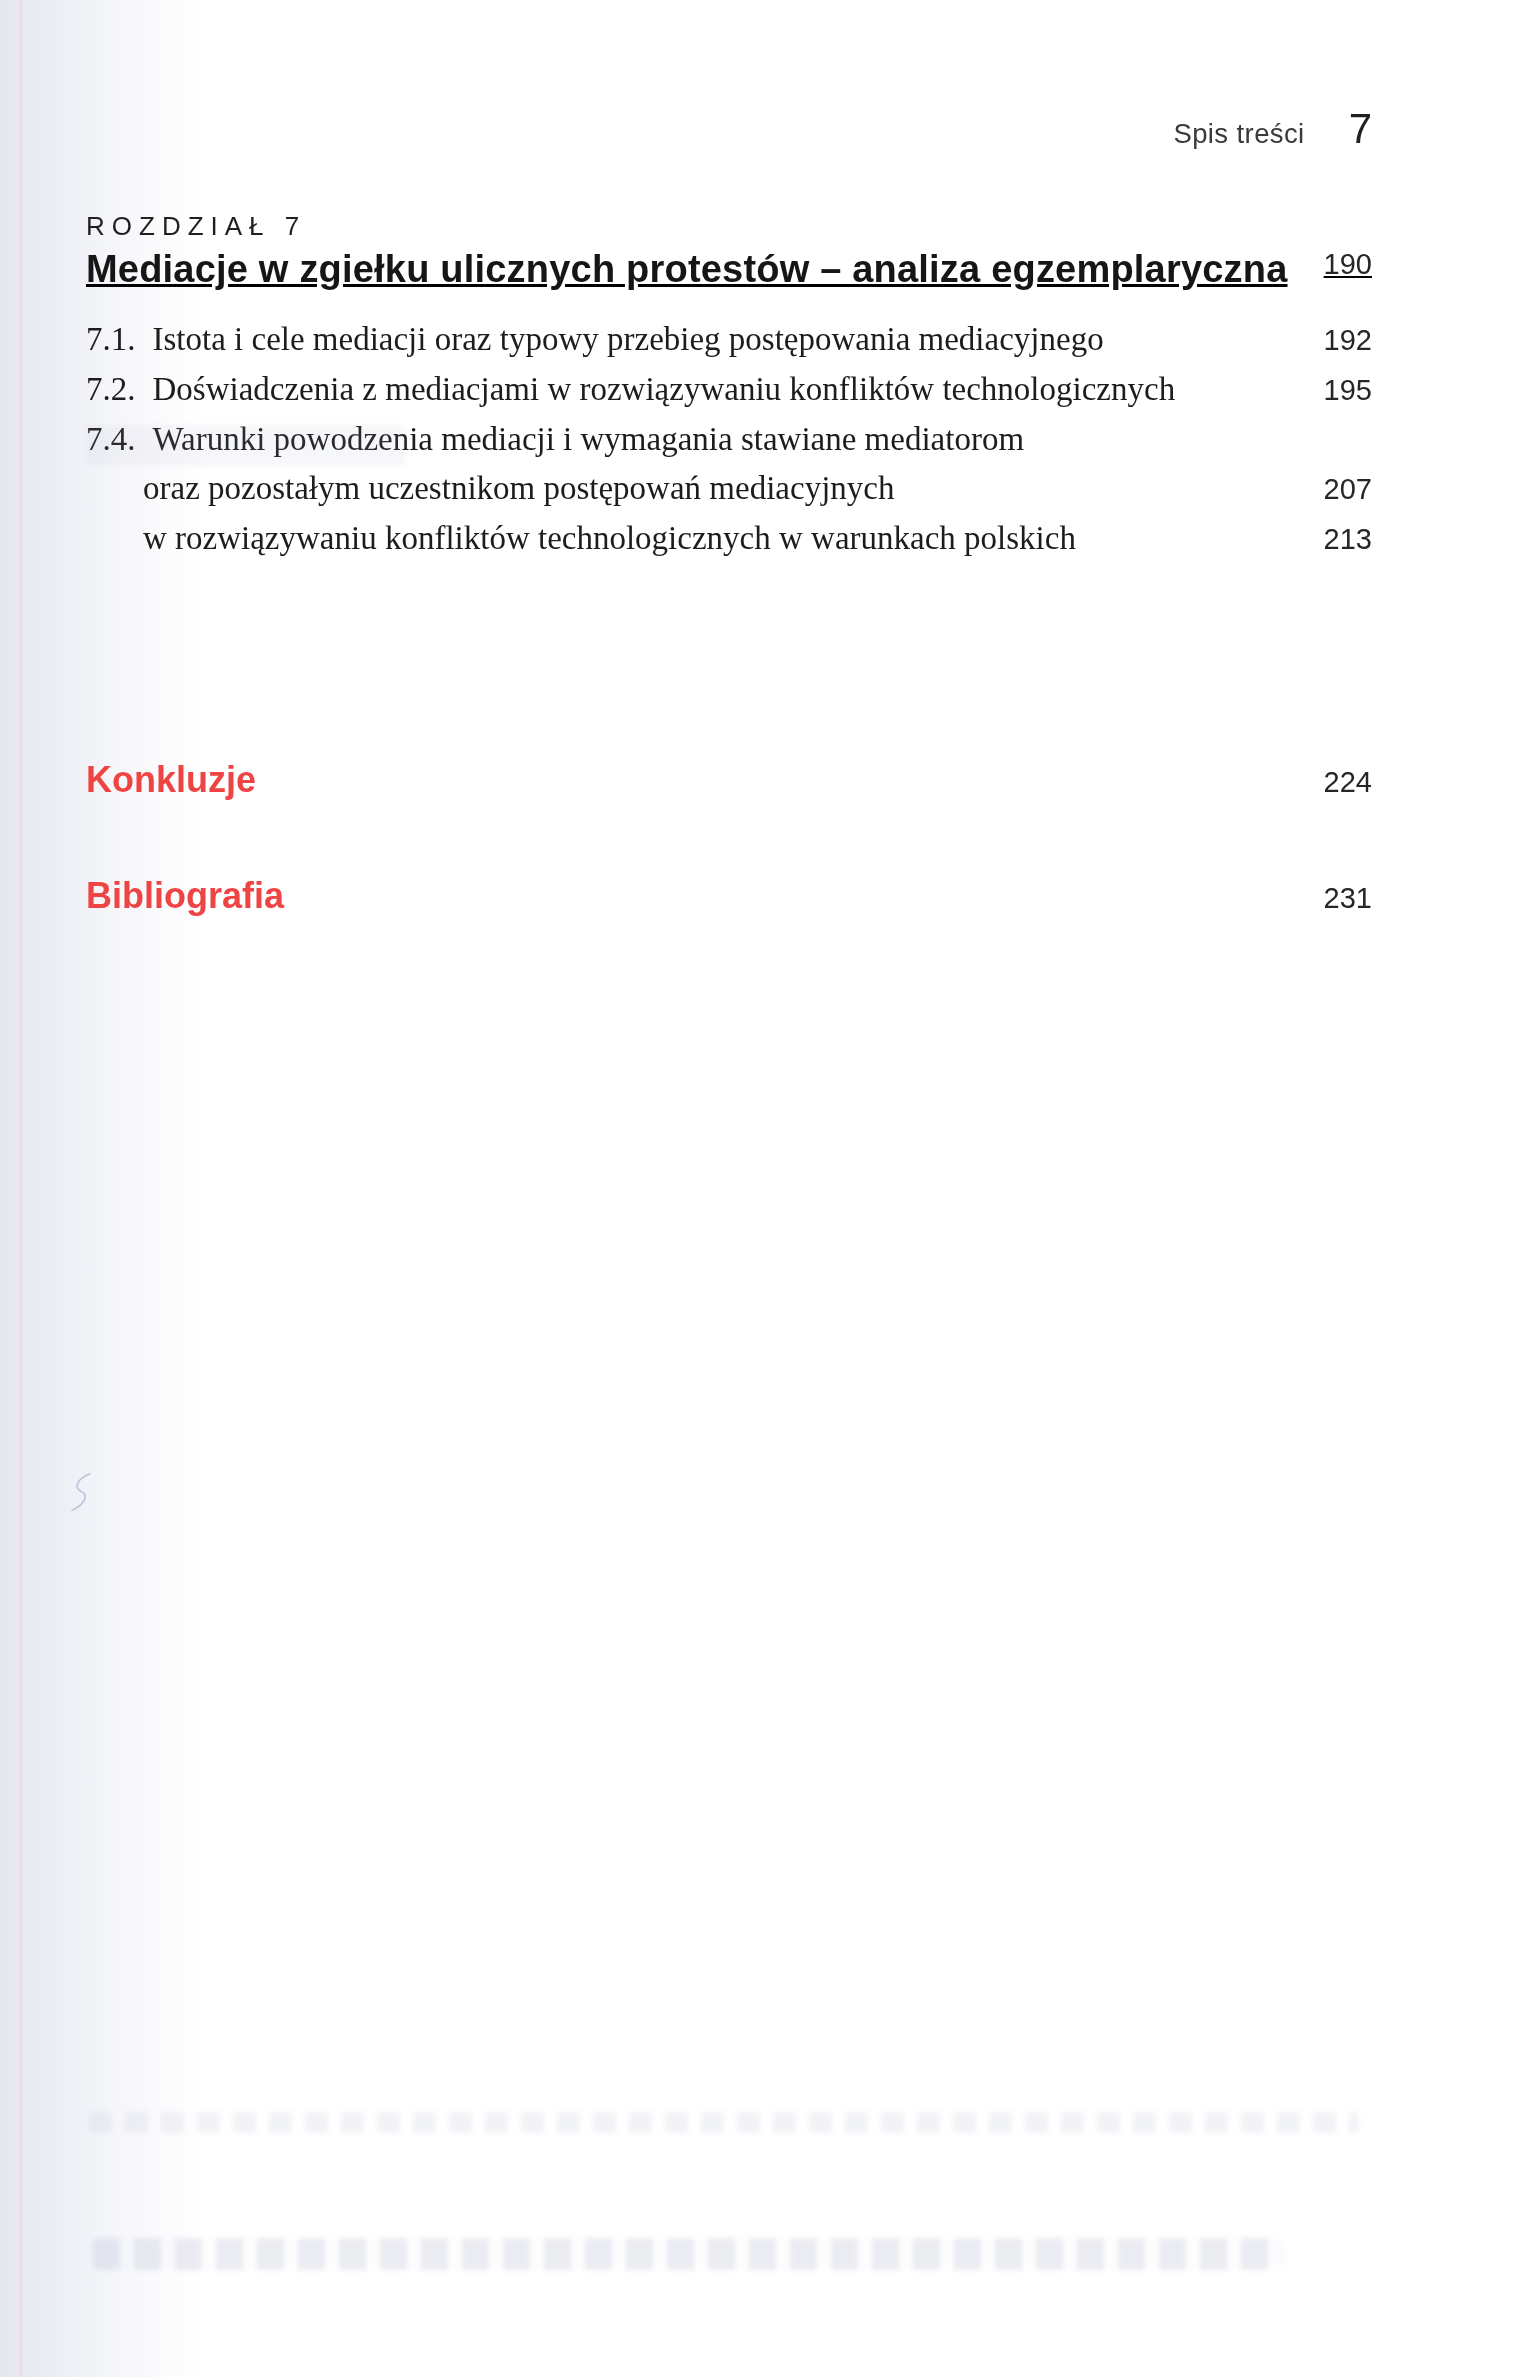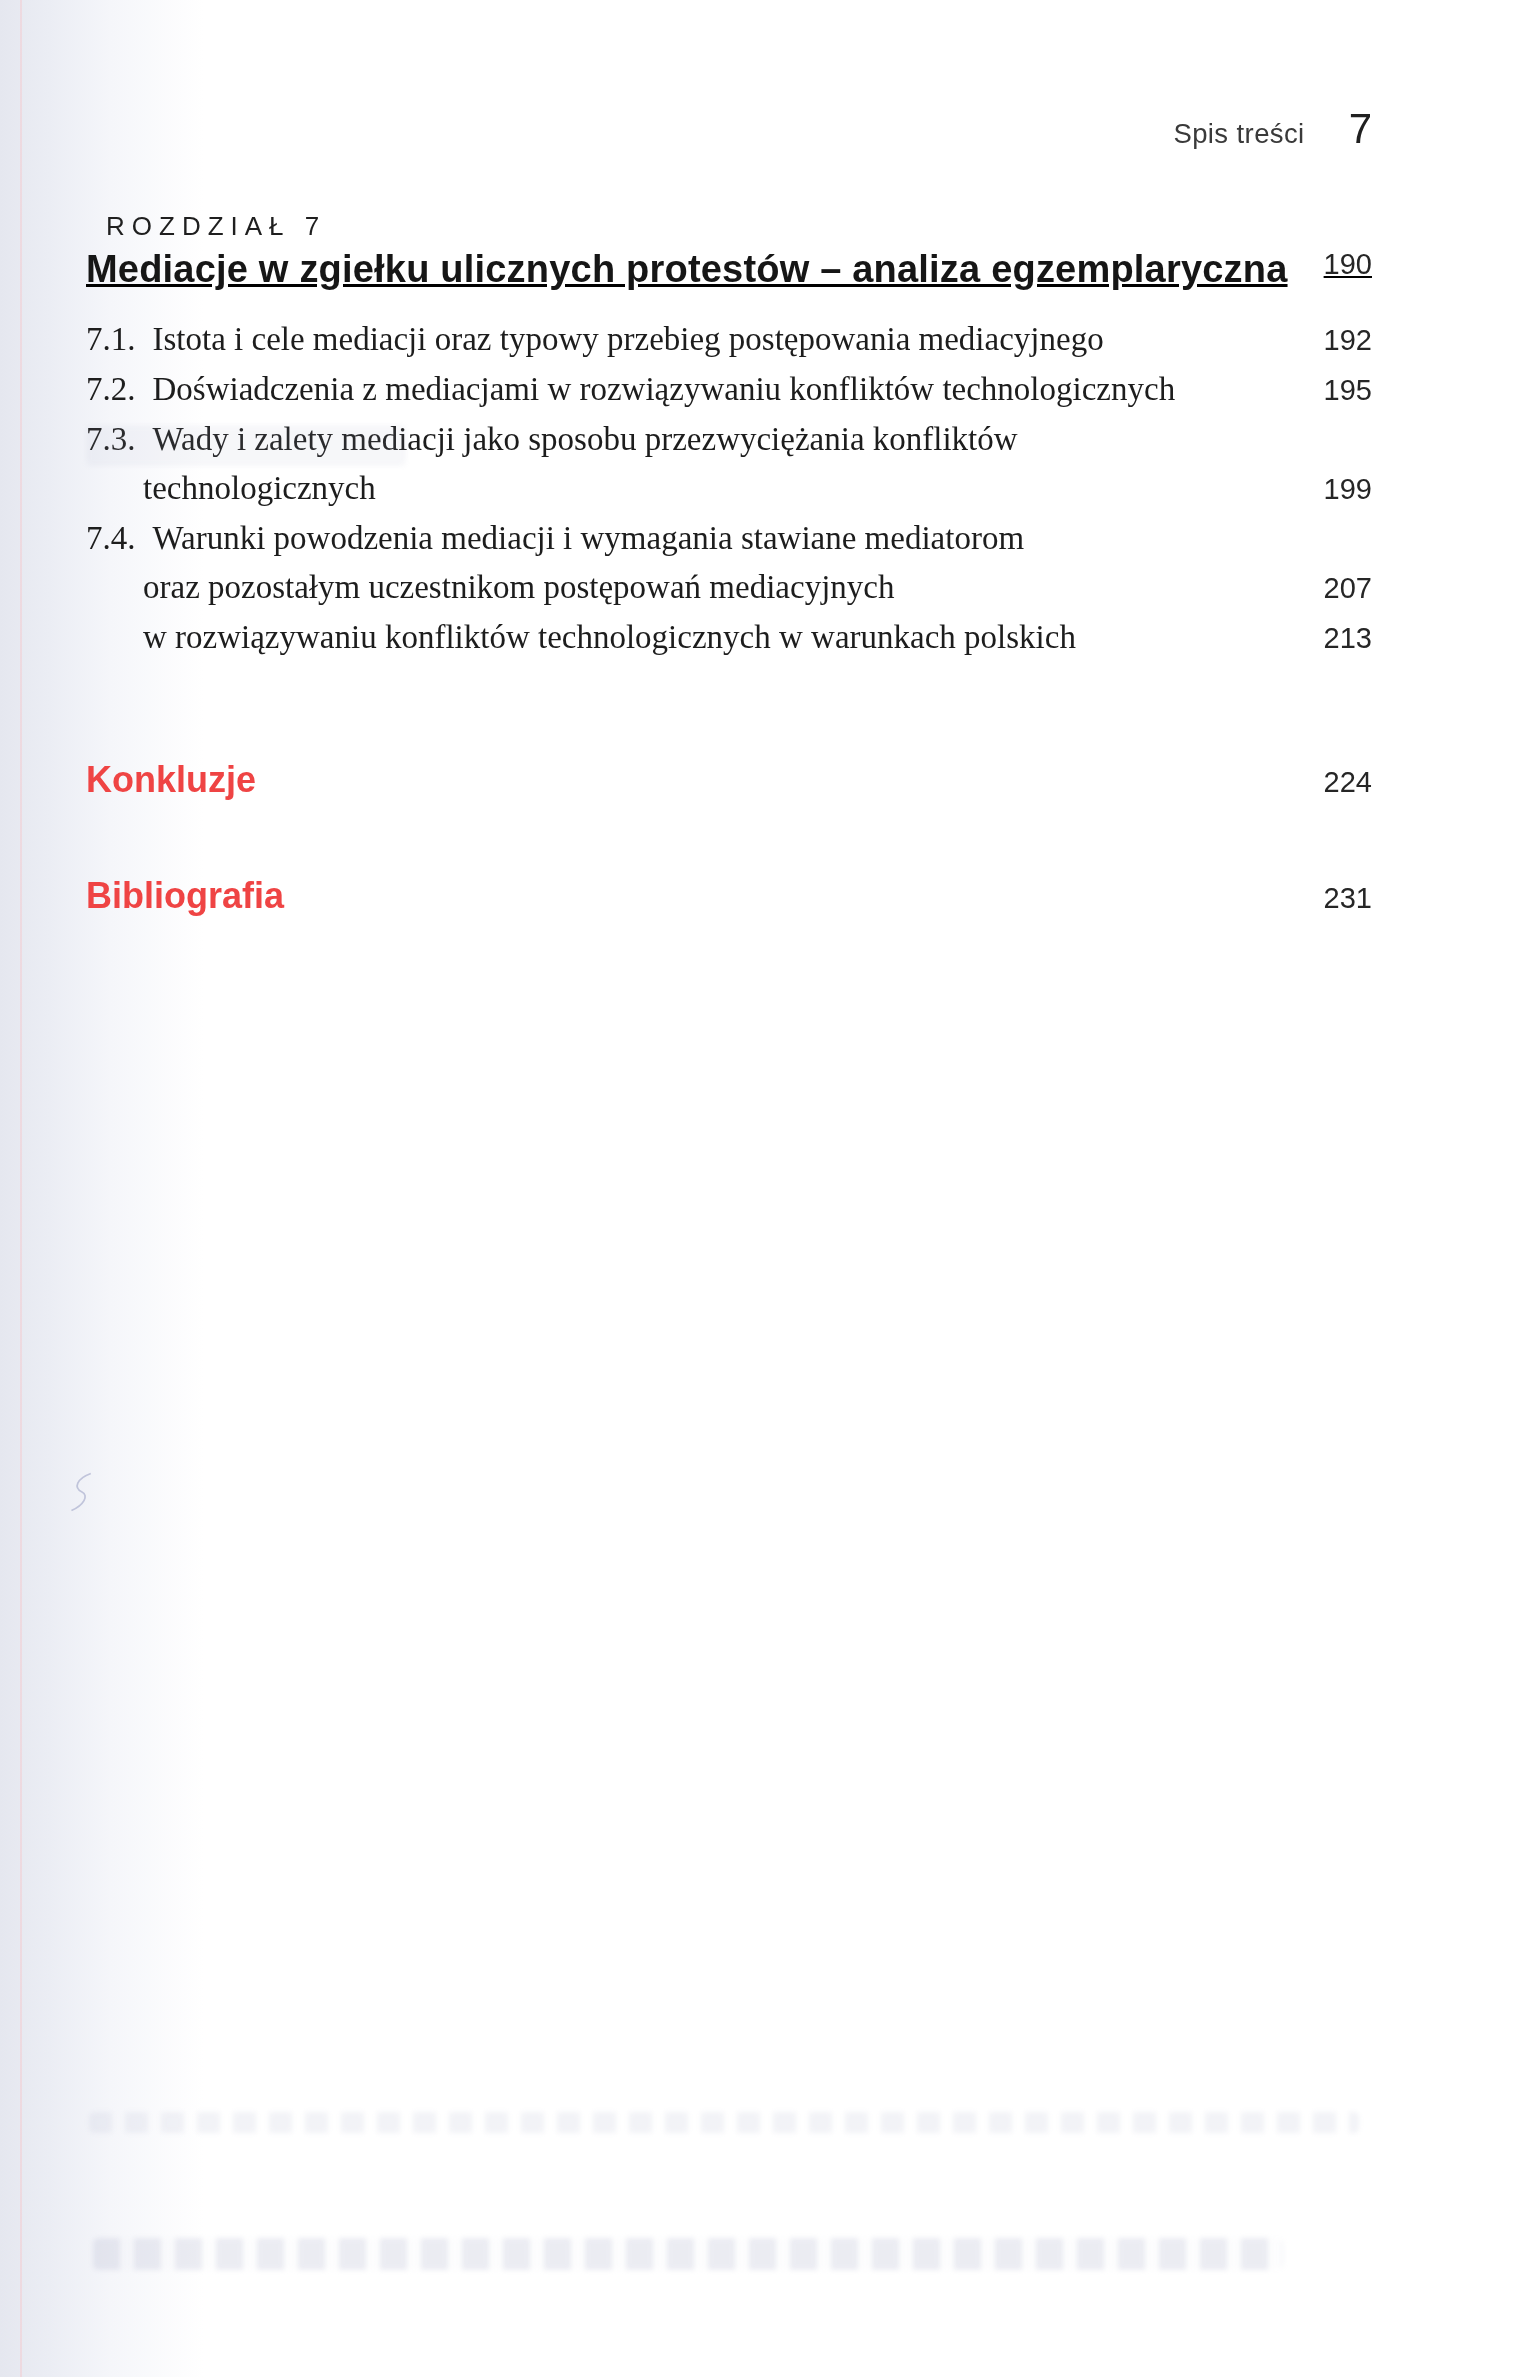--- a/index.html
+++ b/index.html
@@ -71,21 +71,20 @@
   }
 
   
   .kicker{
     position:absolute;
     top:211px;left:0;
     font-size:26px;
     font-weight:500;
     letter-spacing:7px;
     color:#1f1f1f;
-    margin-left:20px;
   }
   .chapter-row{
     position:absolute;
     top:248px;left:0;right:0;
     display:flex;
     justify-content:space-between;
     align-items:flex-start;
     text-decoration:underline;
   }
   .chapter-title{
@@ -202,29 +201,20 @@
         </div>
       </div>
 
       <div class="toc-entry">
         <div class="toc-line">
           <span class="entry-text"><span class="entry-number">7.2.</span><span>Doświadczenia z mediacjami w rozwiązywaniu konfliktów technologicznych</span></span>
           <span class="pagenum">195</span>
         </div>
       </div>
 
-      <div class="toc-entry">
-        <div class="toc-line">
-          <span class="entry-text"><span class="entry-number">7.3.</span><span>Wady i zalety mediacji jako sposobu przezwyciężania konfliktów</span></span>
-        </div>
-        <div class="toc-line cont">
-          <span class="entry-text">technologicznych</span>
-          <span class="pagenum">199</span>
-        </div>
-      </div>
 
       <div class="toc-entry">
         <div class="toc-line">
           <span class="entry-text"><span class="entry-number">7.4.</span><span>Warunki powodzenia mediacji i wymagania stawiane mediatorom</span></span>
         </div>
         <div class="toc-line cont">
           <span class="entry-text">oraz pozostałym uczestnikom postępowań mediacyjnych</span>
           <span class="pagenum">207</span>
         </div>
       </div>

